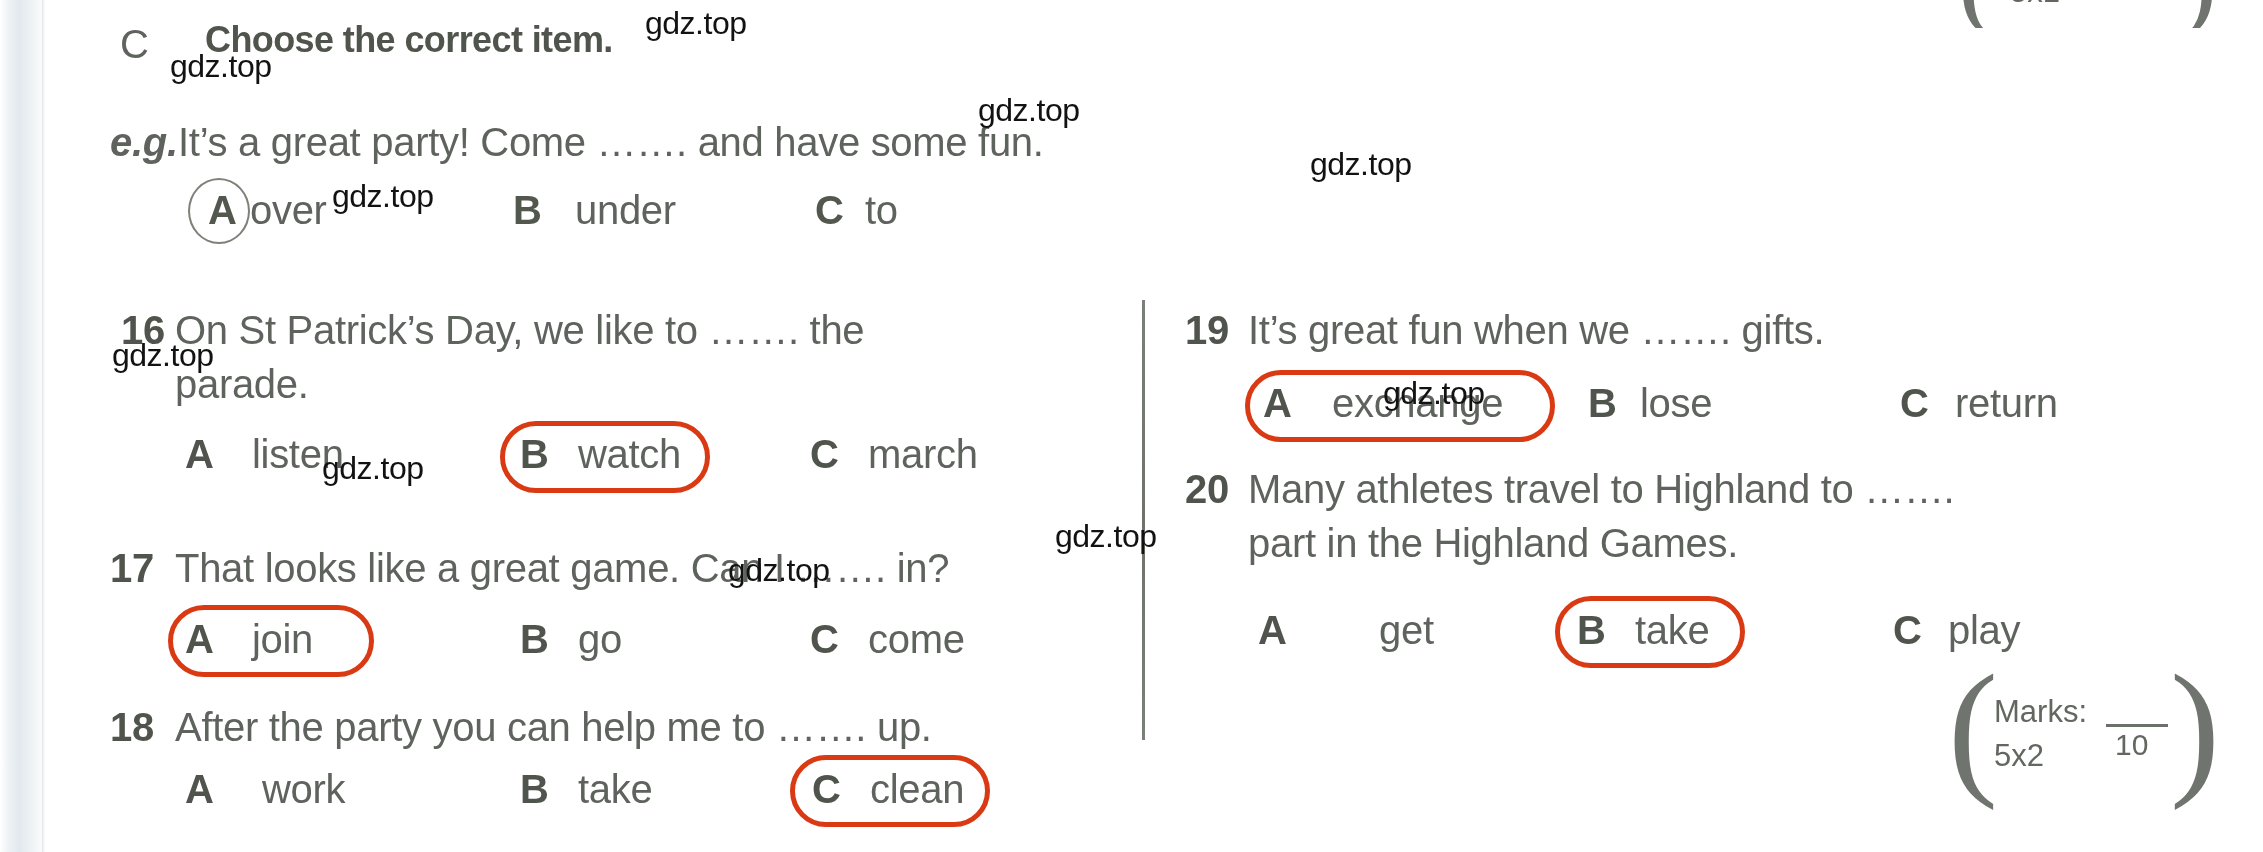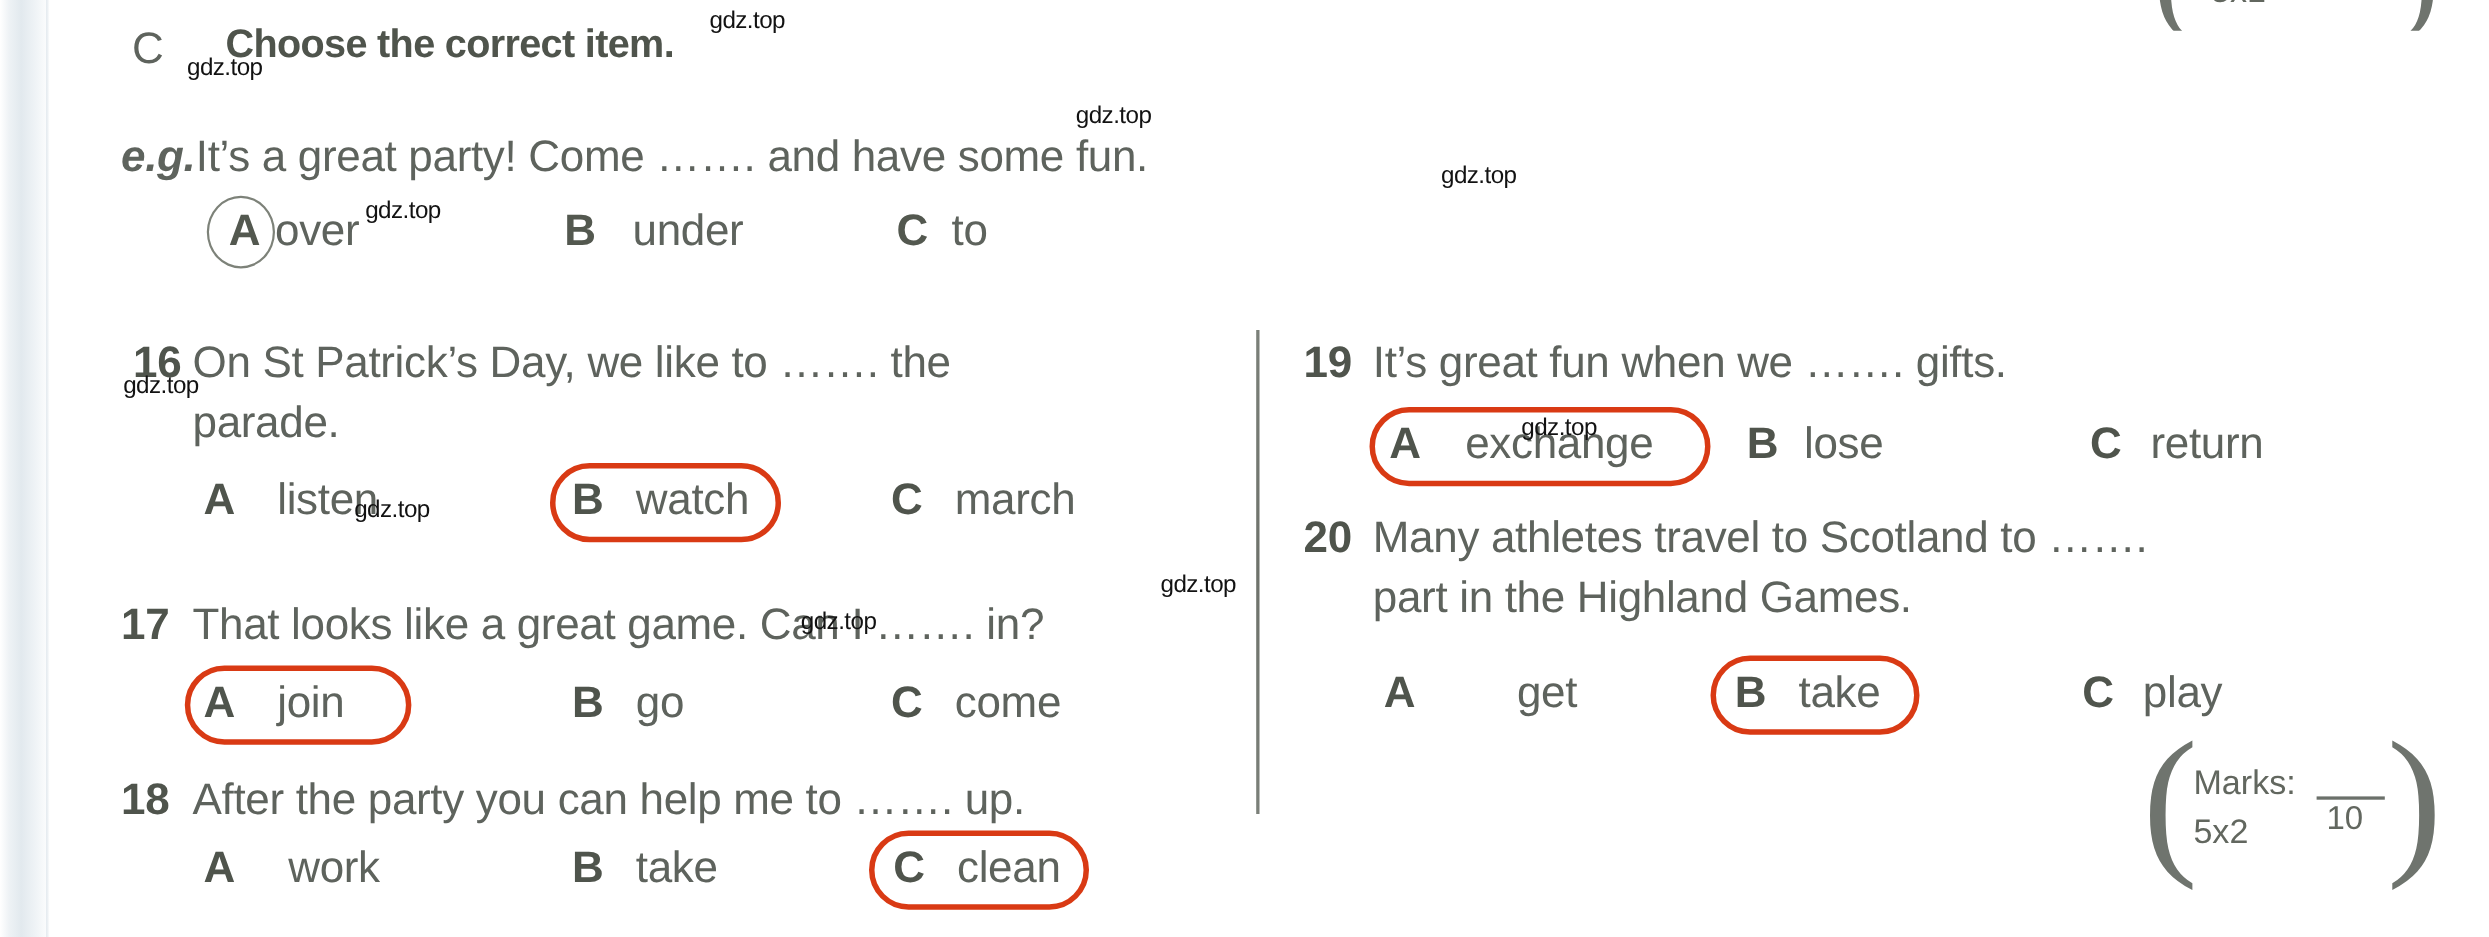--- a/index.html
+++ b/index.html
@@ -63,21 +63,21 @@
   #col-divider{position:absolute;left:1142px;top:300px;width:3px;height:440px;
      background:linear-gradient(to bottom,#8d918b,#70746d 50%,#9aa09a);}
 
   
   .qnum{font-size:40px;font-weight:700;color:#4f544c;}
   .qtext{font-size:40px;}
   .opt-letter{font-size:40px;font-weight:700;color:#4f544c;}
   .opt-word{font-size:40px;}
 
   
-  .wm{position:absolute;color:#121212;font-size:22px;
+  .wm{position:absolute;color:#121212;font-size:32px;
       font-family:"Liberation Sans","DejaVu Sans",sans-serif;
       font-weight:400;white-space:nowrap;letter-spacing:-.5px;}
 
   
   .marks-box{position:absolute;}
   .marks-paren{position:absolute;color:#6f746e;font-weight:300;
      font-family:"Liberation Serif","DejaVu Serif",serif;}
   .marks-label{position:absolute;font-size:31px;color:#62675f;}
   .marks-mult{position:absolute;font-size:31px;color:#62675f;}
   .marks-den{position:absolute;font-size:30px;color:#62675f;}
@@ -154,21 +154,21 @@
   <div class="txt opt-letter" style="left:1263px;top:381px;">A</div>
   <div class="txt opt-word" style="left:1332px;top:381px;">exchange</div>
 
   <div class="txt opt-letter" style="left:1588px;top:381px;">B</div>
   <div class="txt opt-word" style="left:1640px;top:381px;">lose</div>
 
   <div class="txt opt-letter" style="left:1900px;top:381px;">C</div>
   <div class="txt opt-word" style="left:1955px;top:381px;">return</div>
 
   <div class="txt qnum" style="left:1185px;top:467px;">20</div>
-  <div class="txt qtext" style="left:1248px;top:467px;">Many  athletes  travel  to  Scotland  to  …….</div>
+  <div class="txt qtext" style="left:1248px;top:467px;">Many  athletes  travel  to  Highland  to  …….</div>
   <div class="txt qtext" style="left:1248px;top:521px;">part in the Highland Games.</div>
 
   <div class="txt opt-letter" style="left:1258px;top:608px;">A</div>
   <div class="txt opt-word" style="left:1332px;top:608px;margin-left:47px;">get</div>
 
   <div class="red-ring" style="left: 1555px; top: 596px; width: 180px; height: 62px; border-color: rgb(217, 58, 20);"></div>
   <div class="txt opt-letter" style="left:1577px;top:608px;">B</div>
   <div class="txt opt-word" style="left:1635px;top:608px;">take</div>
 
   <div class="txt opt-letter" style="left:1893px;top:608px;">C</div>

